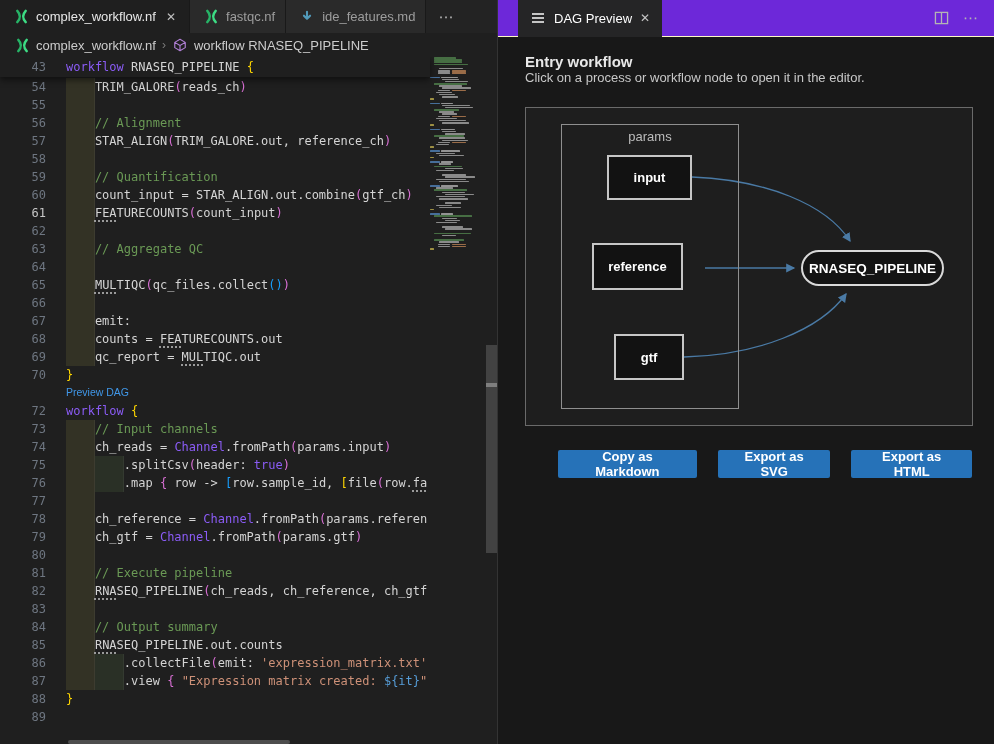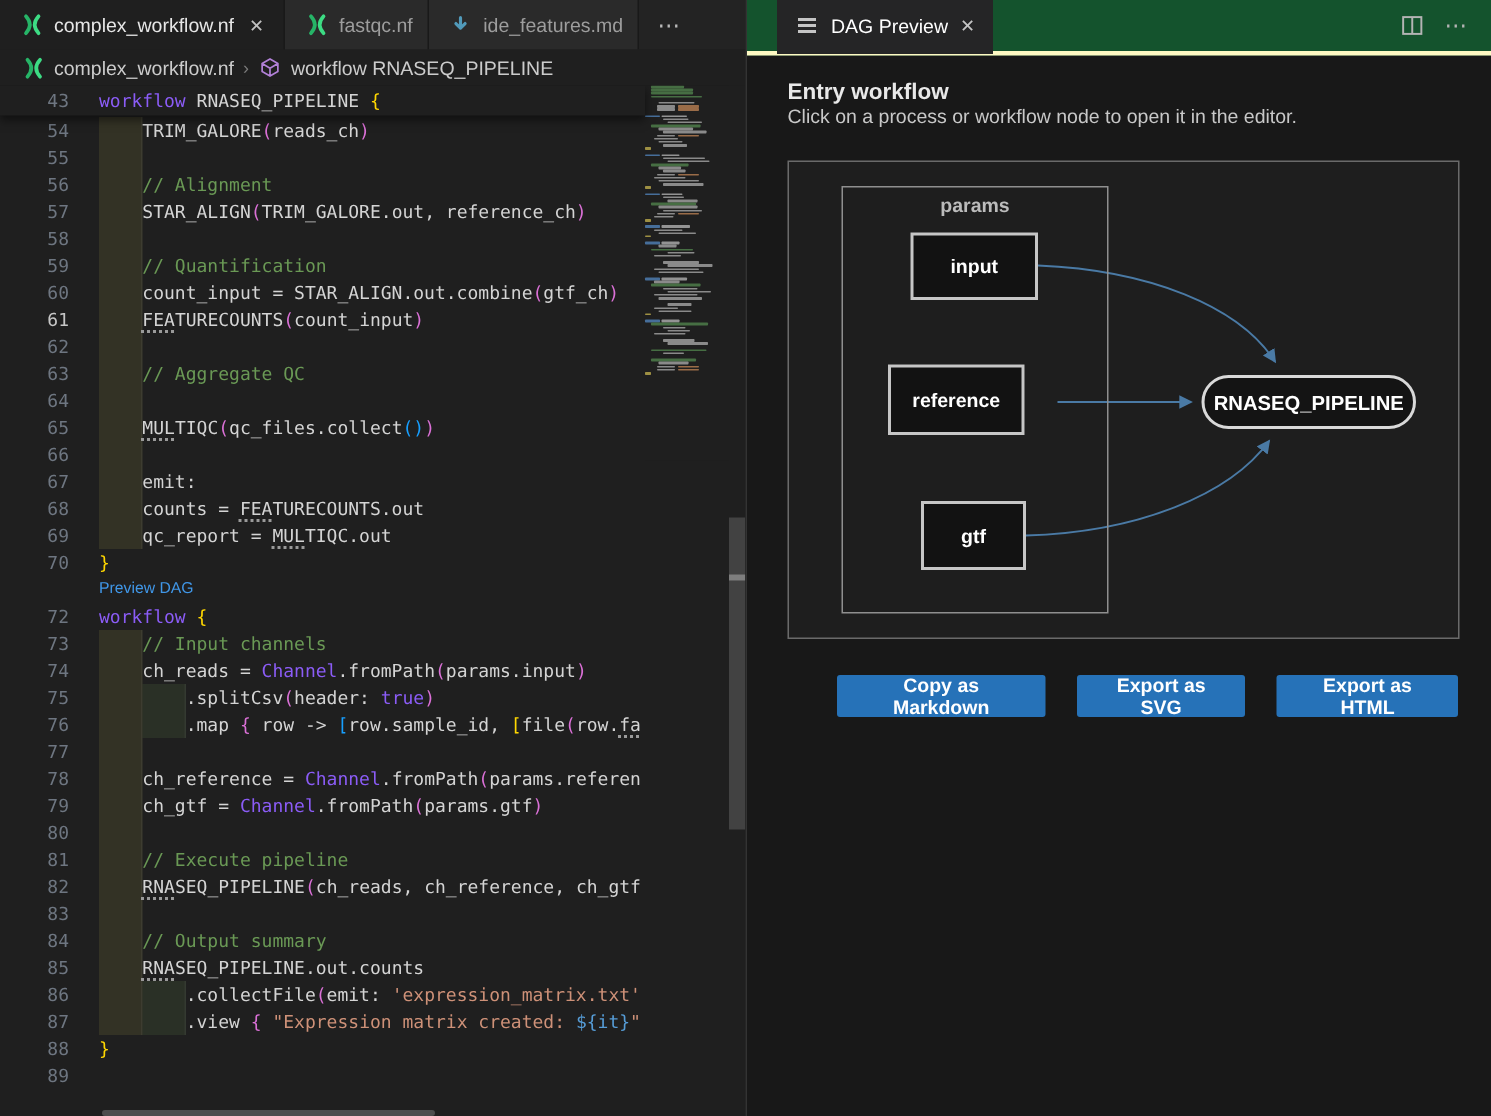--- a/index.html
+++ b/index.html
@@ -40,35 +40,35 @@
 
   .minimap{position:absolute;left:430px;top:0;width:56px;height:250px;background:#1f1f1f}
   .minimap i{position:absolute;height:1.6px;opacity:.85;border-radius:.5px}
   .vscroll{position:absolute;left:486px;top:0;width:11px;height:687px}
   .vthumb{position:absolute;left:0;top:288px;width:11px;height:208px;background:#424242}
   .vmark{position:absolute;left:0;top:326px;width:11px;height:4px;background:#8d8d8d;opacity:.8}
   .hscroll{position:absolute;left:68px;bottom:0;width:222px;height:4px;background:#4d4d4d;border-radius:2px}
 
   
   .panel{position:absolute;left:497px;top:0;width:497px;height:744px;background:#181818;border-left:1px solid #333}
-  .panel-tabbar{position:absolute;left:0;top:0;width:100%;height:37px;background:#14532d;
-                display:flex;align-items:center;border-bottom:3px solid #fef9c3}
+  .panel-tabbar{position:absolute;left:0;top:0;width:100%;height:37px;background:#6d28d9;
+                display:flex;align-items:center;border-bottom:1px solid #fef9c3}
   .panel-tab{display:flex;align-items:center;gap:8px;height:37px;margin-left:20px;padding:0 12px;
              background:#252526;color:#ffffff;font-size:13px;cursor:pointer}
   .panel-tab .close{color:#c5c5c5;font-size:12px}
   .panel-actions{margin-left:auto;display:flex;align-items:center;gap:14px;padding-right:14px;color:#b4b4b4}
   .panel-actions .dots{font-size:15px;letter-spacing:2px;cursor:pointer}
   .panel-content{position:absolute;left:0;top:37px;width:100%;padding:16px 22px 0 27px}
   .heading{font-size:15px;font-weight:700;color:#e8e8e8}
   .desc{font-size:13px;color:#c8c8c8}
 
   .diagram{position:relative;margin-top:22px;width:448px;height:319px;border:1px solid #6a6a6a;background:#1e1e1e}
   .cluster{position:absolute;left:35px;top:16px;width:178px;height:285px;border:1px solid #8f8f8f}
   .cluster-label{position:absolute;top:4px;left:0;width:100%;text-align:center;
-                 font-size:13px;font-weight:700;color:#bcbcbc}
+                 font-size:13px;font-weight:400;color:#bcbcbc}
   .node{position:absolute;display:flex;align-items:center;justify-content:center;background:#121212;
         border:2px solid #c6c6c6;color:#ffffff;font-size:13px;font-weight:600;cursor:pointer}
   .node-input{left:81px;top:47px;width:85px;height:45px}
   .node-reference{left:66px;top:135px;width:91px;height:47px}
   .node-gtf{left:88px;top:226px;width:70px;height:46px}
   .node-target{left:275px;top:142px;width:143px;height:36px;border-radius:18px;border-color:#d9d9d9;
                border-width:2.5px;font-size:13.5px;font-weight:700;background:#141414}
   .edges{position:absolute;left:0;top:0;pointer-events:none}
 
   .btn-row{display:flex;gap:21px;margin-top:24px;margin-left:33px}

